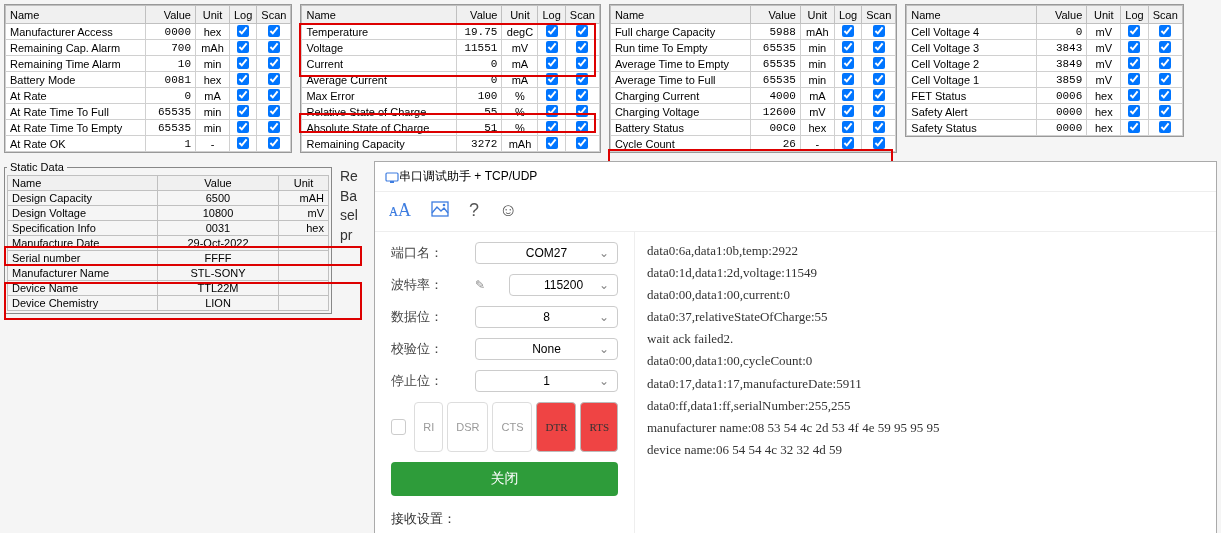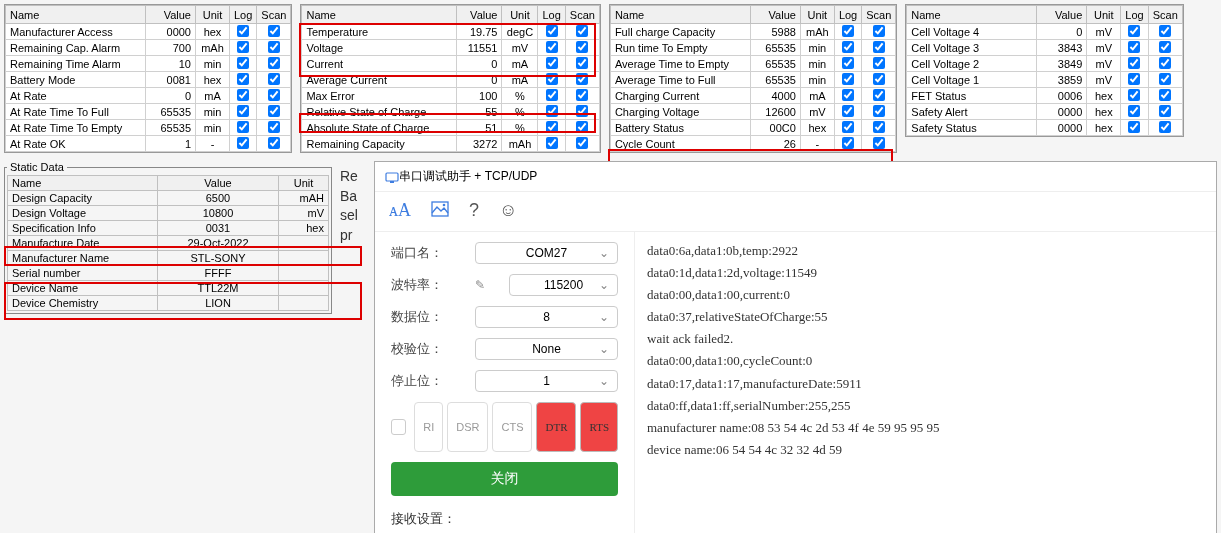--- a/index.html
+++ b/index.html
@@ -2,21 +2,21 @@
 <html><head>
 <meta charset="utf-8">
 <style>
   * { box-sizing: border-box; margin: 0; padding: 0; }
   body { font-family: Tahoma, "Segoe UI", sans-serif; font-size: 11px; background: #f5f5f5; color: #000; width: 1221px; }
   .top-grids { display: flex; gap: 8px; padding: 4px; background: #f5f5f5; align-items: flex-start; }
   .grid-pane { background: #fff; border: 1px solid #999; }
   table.datagrid { border-collapse: collapse; table-layout: fixed; }
   table.datagrid th { background: #f0f0f0; border: 1px solid #c0c0c0; font-weight: normal; text-align: left; padding: 1px 4px; height: 18px; font-size: 11px; }
   table.datagrid td { border: 1px solid #d0d0d0; padding: 1px 4px; height: 16px; font-size: 11px; background: #fff; }
-  table.datagrid td.value { text-align: right; }
+  table.datagrid td.value { text-align: right; font-family: Liberation Mono, monospace; }
   table.datagrid td.unit { text-align: center; }
   table.datagrid td.cb { text-align: center; padding: 0; }
   input[type=checkbox] { width: 12px; height: 12px; margin: 0; }
   .lower { display: flex; padding: 4px; gap: 6px; align-items: flex-start; }
   .static-data { width: 328px; }
   fieldset { border: 1px solid #888; padding: 2px; }
   legend { font-size: 11px; padding: 0 3px; }
   .static-data table { width: 100%; border-collapse: collapse; }
   .static-data th { background: #f0f0f0; border: 1px solid #c0c0c0; font-weight: normal; padding: 1px 4px; font-size: 11px; text-align: center; }
   .static-data td { border: 1px solid #c0c0c0; padding: 1px 4px; font-size: 11px; }
@@ -394,27 +394,27 @@
               <td>Specification Info</td>
               <td class="val">0031</td>
               <td class="unit">hex</td>
             </tr>
             <tr>
               <td>Manufacture Date</td>
               <td class="val">29-Oct-2022</td>
               <td class="unit"></td>
             </tr>
             <tr>
+              <td>Serial number</td>
+              <td class="val">FFFF</td>
+              <td class="unit"></td>
+            </tr>
+            <tr>
               <td>Manufacturer Name</td>
               <td class="val">STL-SONY</td>
-              <td class="unit"></td>
-            </tr>
-            <tr>
-              <td>Serial number</td>
-              <td class="val">FFFF</td>
               <td class="unit"></td>
             </tr>
             <tr>
               <td>Device Name</td>
               <td class="val">TTL22M</td>
               <td class="unit"></td>
             </tr>
             <tr>
               <td>Device Chemistry</td>
               <td class="val">LION</td>

